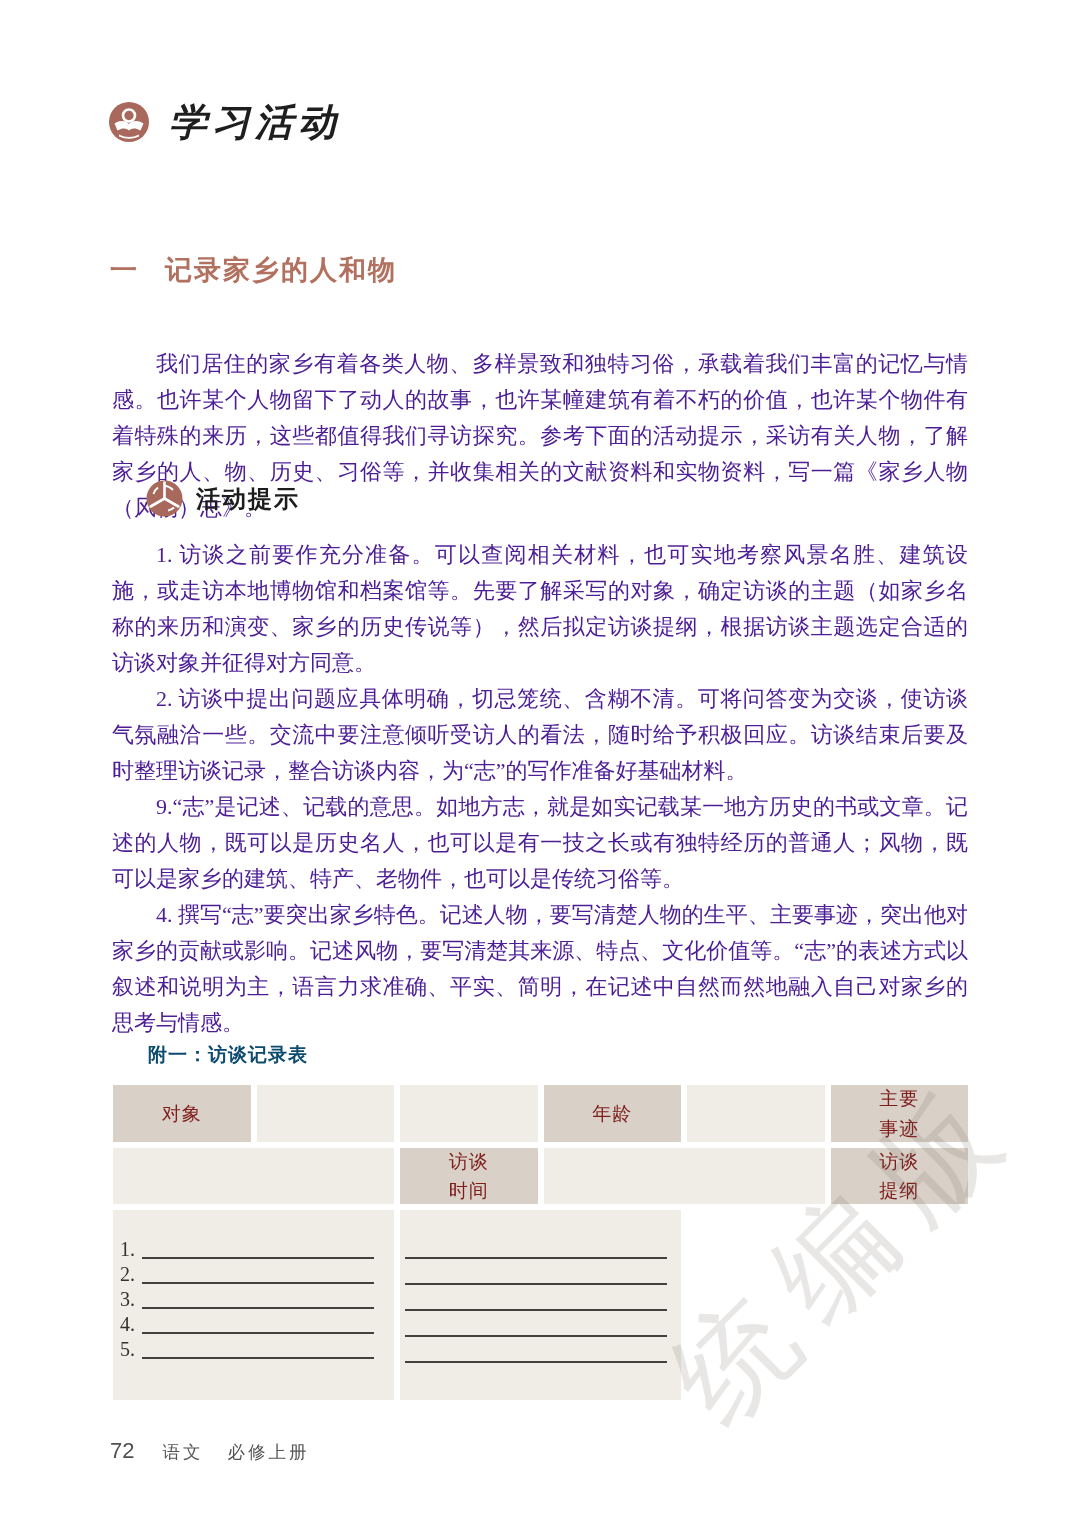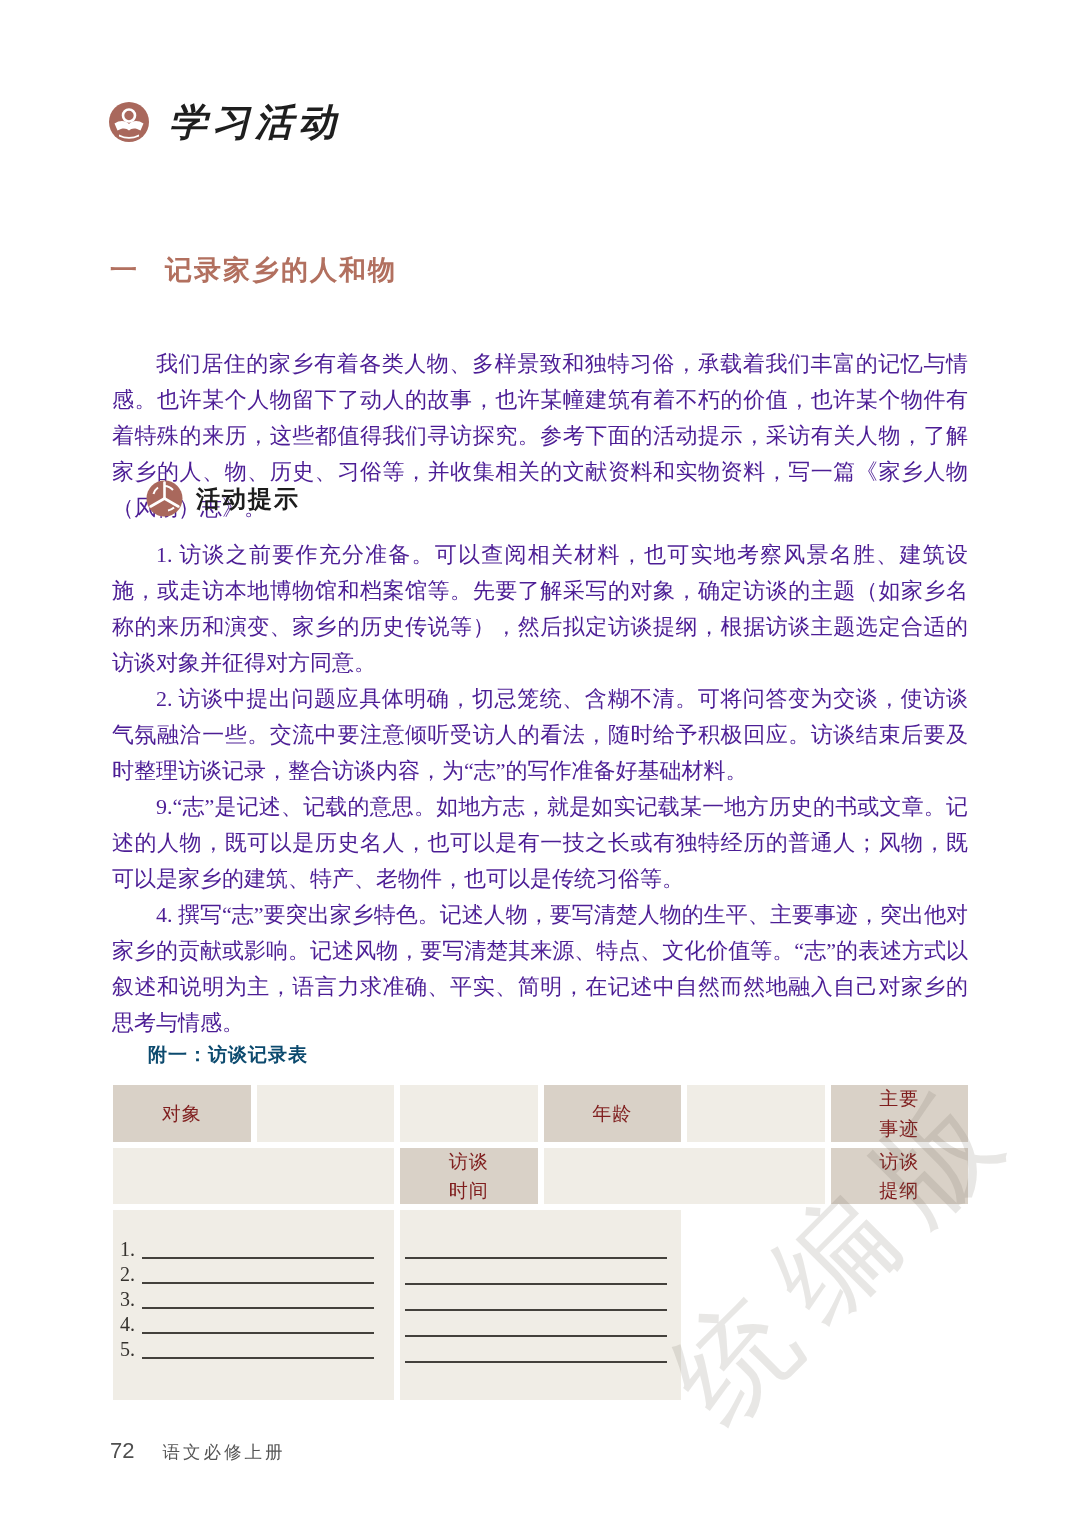--- a/index.html
+++ b/index.html
@@ -55,21 +55,21 @@
   .watermark { position:absolute; left:555px; top:1175px; width:580px; height:150px;
     display:flex; align-items:center; justify-content:center;
     transform:rotate(-45deg); font-size:116px; letter-spacing:26px; white-space:nowrap;
     color:rgba(112,104,95,0.16); pointer-events:none; z-index:5;
     font-family:"Liberation Serif","DejaVu Serif",serif; }
 
   
   .doc-footer { position:absolute; left:110px; top:1438px; display:flex; align-items:baseline; gap:28px;
     font-family:"Liberation Sans","DejaVu Sans",sans-serif; color:#4f4f4f; }
   .page-num { font-size:22px; }
-  .book-info { display:flex; font-size:17.5px; letter-spacing:3px; color:#555; }
+  .book-info { display:flex; gap:24px; font-size:17.5px; letter-spacing:3px; color:#555; }
 
   .icon-svg { display:block; }
 </style>
 </head>
 <body>
 
 <div class="page">
 
   <div class="doc-header">
     <span>

